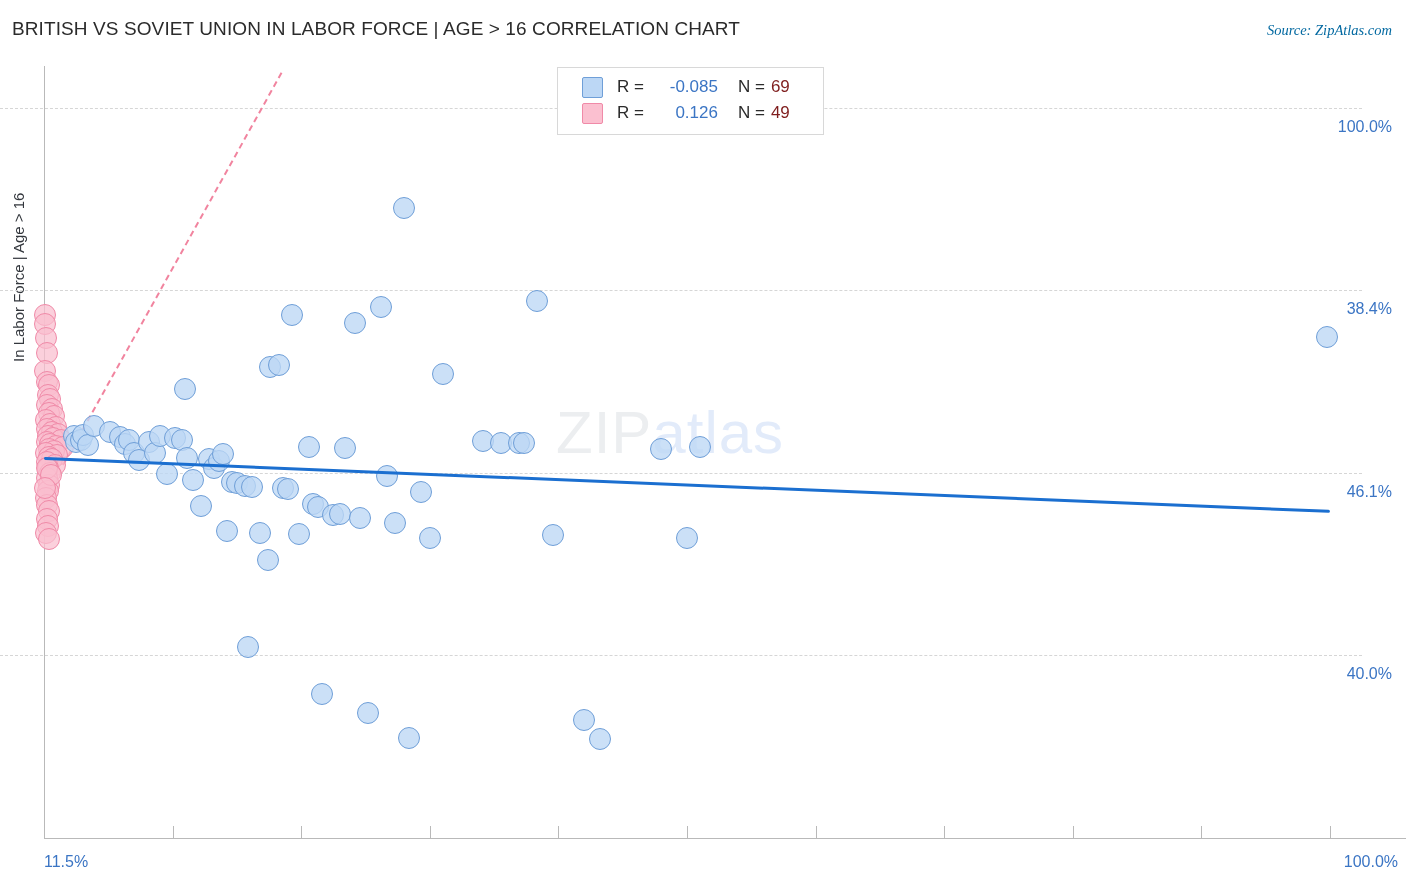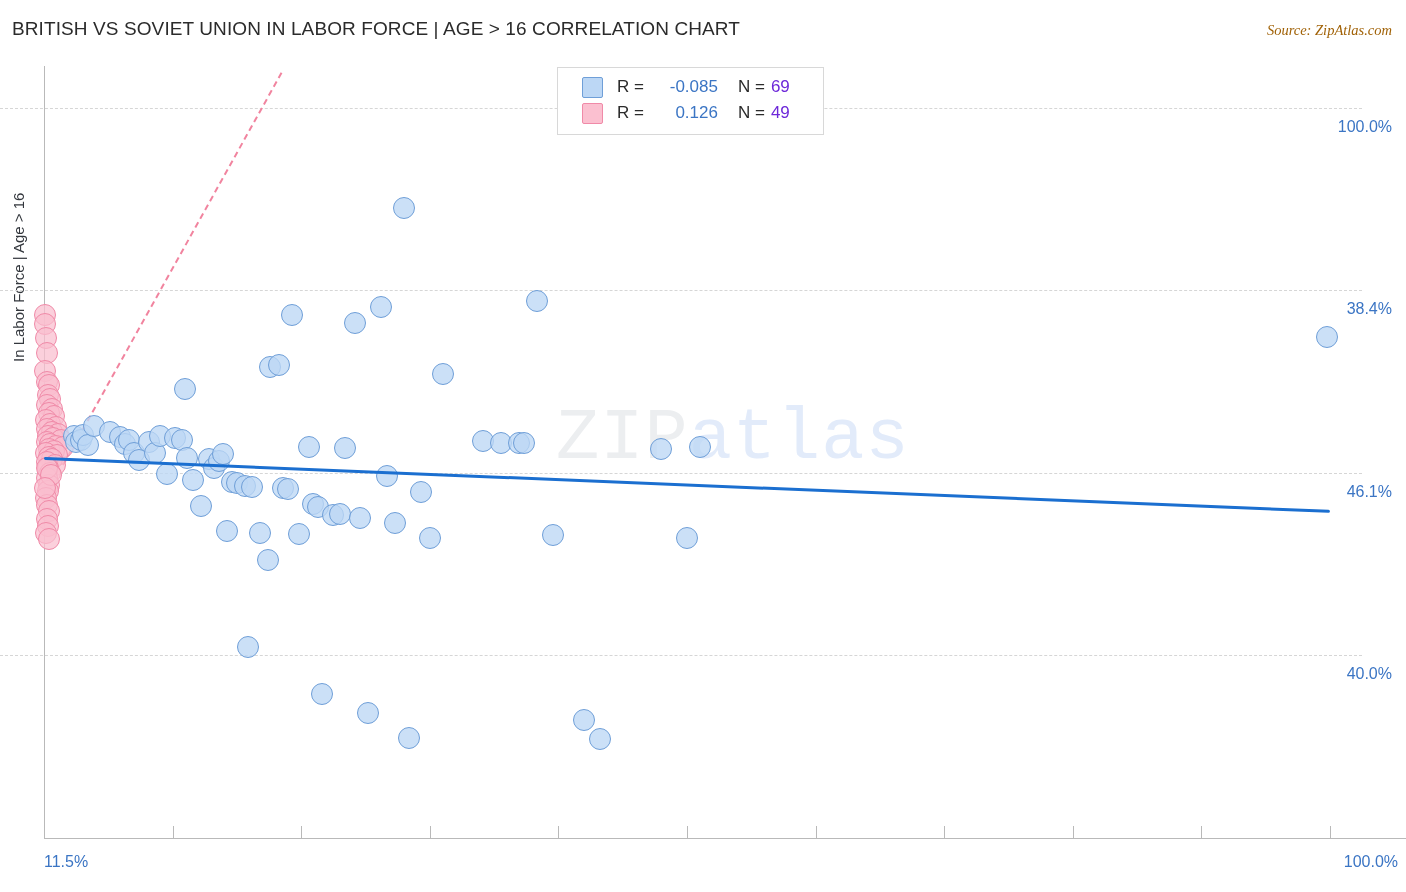--- a/index.html
+++ b/index.html
@@ -27,21 +27,21 @@
     color: #2b2b2b;
     letter-spacing: 0.1px;
     white-space: nowrap;
   }
   .source {
     position: absolute;
     right: 14px;
     top: 22px;
     font-size: 14.5px;
     font-style: italic;
-    color: #a16207;
+    color: #0369a1;
     font-family: "Liberation Serif", serif;
     white-space: nowrap;
   }
   .ylabel {
     position: absolute;
     left: 10px;
     top: 340px;
     width: 22px;
     font-size: 15px;
     color: #33373d;
@@ -99,22 +99,22 @@
     font-size: 16px;
     color: #3b75c4;
     white-space: nowrap;
   }
   #x-min { left: 44px; }
   #x-max { right: 8px; }
   .watermark {
     position: absolute;
     left: 556px;
     top: 398px;
-    font-size: 72px;
-    font-family: Liberation Mono, monospace;
+    font-size: 60px;
+    font-family: Liberation Sans, sans-serif;
     letter-spacing: 1px;
     pointer-events: none;
     user-select: none;
     white-space: nowrap;
     text-align: center;
   }
   .wm-zip { color: #eceef0; }
   .wm-atlas { color: #e2ebfa; }
   .dot {
     position: absolute;
@@ -174,21 +174,21 @@
   .sw-pink { background: #fbc0d0; border: 1px solid #f08aa8; }
   .lg-rlabel { color: #2b2b2b; }
   .lg-rvalue {
     color: #3b75c4;
     display: inline-block;
     width: 74px;
     text-align: right;
     margin-right: 20px;
   }
   .lg-nlabel { color: #2b2b2b; margin-right: 6px; }
-  .lg-nvalue { color: #6d28d9; }
+  .lg-nvalue { color: #7f1d1d; }
   .bottom-legend {
     position: absolute;
     left: 0;
     top: 850px;
     width: 1406px;
     display: flex;
     justify-content: center;
     align-items: center;
     gap: 42px;
   }

